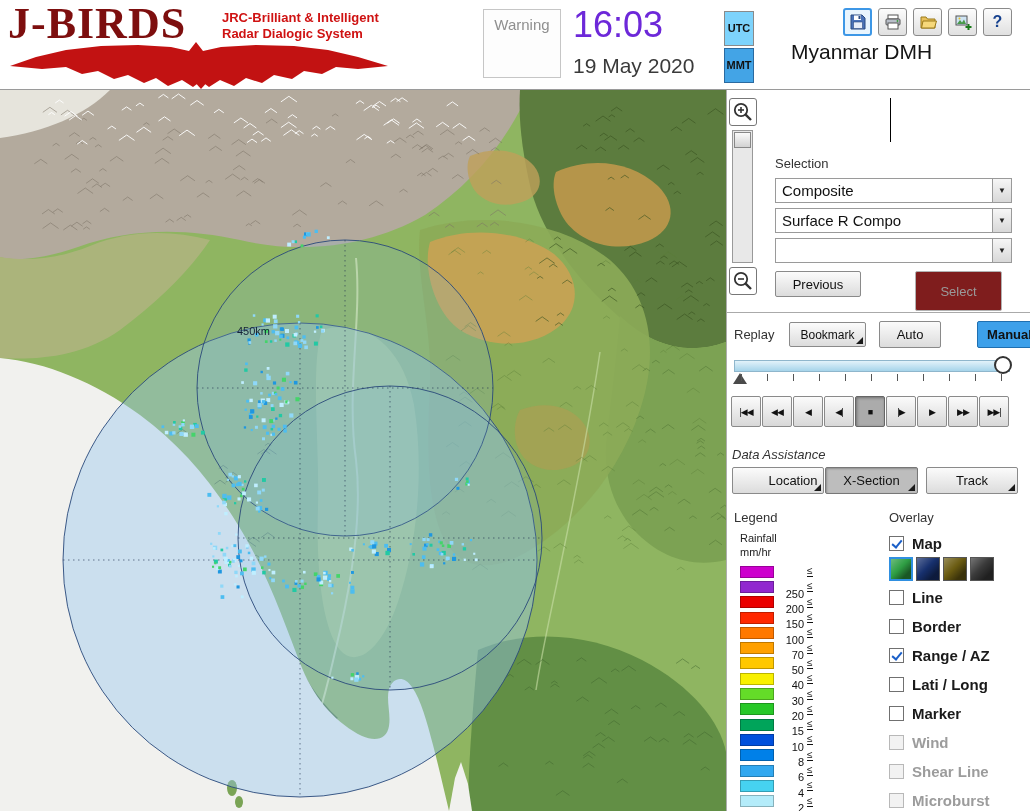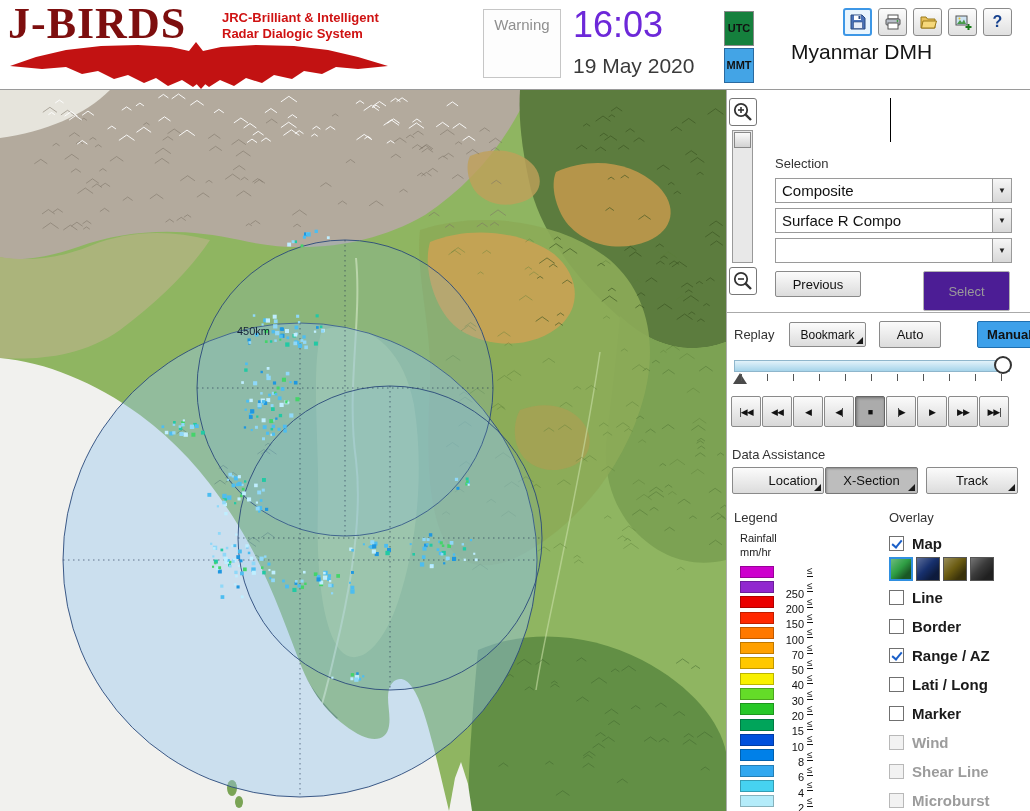--- a/index.html
+++ b/index.html
@@ -9,21 +9,21 @@
   
   .app-header{position:absolute;left:0;top:0;width:1030px;height:90px;background:#fff;border-bottom:1px solid #9a9a9a;box-sizing:border-box;}
   .logo{position:absolute;left:6px;top:0;width:410px;height:90px;}
   .logo-title{position:absolute;left:2px;top:2px;font-family:"Liberation Serif",serif;font-weight:bold;font-size:44px;line-height:1;color:#7d0e0e;letter-spacing:1px;}
   .logo-tag{position:absolute;left:216px;top:10px;color:#cf1212;font-weight:bold;font-size:13px;line-height:1.25;white-space:nowrap;}
   .eagle{position:absolute;left:0;top:38px;}
   .warning-box{position:absolute;left:483px;top:9px;width:78px;height:69px;border:1px solid #c6c6c6;background:#fdfdfd;box-sizing:border-box;}
   .warning-box span{display:block;text-align:center;margin-top:6px;font-size:15px;color:#8f8f8f;}
   .clock-time{position:absolute;left:573px;top:4px;font-size:36px;color:#6d28d9;}
   .clock-date{position:absolute;left:573px;top:54px;font-size:21px;color:#3a3a3a;}
-  .tz{position:absolute;left:724px;width:30px;height:35px;text-align:center;line-height:33px;font-size:11px;font-weight:bold;color:#111;border:1px solid #8a8a8a;box-sizing:border-box;background:#15803d;cursor:default;}
+  .tz{position:absolute;left:724px;width:30px;height:35px;text-align:center;line-height:33px;font-size:11px;font-weight:bold;color:#111;border:1px solid #8a8a8a;box-sizing:border-box;background:#7dd3fc;cursor:default;}
   .tz-utc{top:11px;}
   .tz-mmt{top:48px;background:#43a4e6;border-color:#2a6aa0;}
   .tb{position:absolute;top:8px;width:29px;height:28px;border:1px solid #8a8a8a;border-radius:3px;background:linear-gradient(#fcfcfc,#e0e0e0);display:flex;align-items:center;justify-content:center;box-sizing:border-box;}
   .tb-save{left:843px;border:2px solid #3d97e6;background:#e9f5fe;}
   .tb-print{left:878px;}.tb-folder{left:913px;}.tb-image{left:948px;}.tb-help{left:983px;}
   .tb-help span{font-weight:bold;font-size:16px;color:#16418e;}
   .panel-title{position:absolute;left:773px;top:40px;font-size:21px;color:#141414;margin-left:18px;}
 
   
   .map-area{position:absolute;left:0;top:90px;width:726px;height:721px;overflow:hidden;background:#f1f1ee;}
@@ -37,34 +37,34 @@
   .zoom-thumb{position:absolute;left:1px;top:1px;width:17px;height:16px;background:linear-gradient(#fafafa,#d2d2d2);border:1px solid #888;box-sizing:border-box;}
   .panel-cursor{left:163px;top:8px;width:1px;height:44px;background:#000;}
   .lbl{font-size:13px;color:#333;}
   .lbl-selection{left:48px;top:66px;}
   .combo{left:48px;width:237px;height:25px;border:1px solid #9a9a9a;background:#fff;box-sizing:border-box;}
   .combo-1{top:88px;}.combo-2{top:118px;}.combo-3{top:148px;}
   .combo-text{font-size:15px;color:#111;padding:3px 6px;white-space:nowrap;overflow:hidden;}
   .combo-btn{position:absolute;right:0;top:0;bottom:0;width:18px;background:linear-gradient(#f6f6f6,#d8d8d8);border-left:1px solid #9a9a9a;display:flex;align-items:center;justify-content:center;font-size:8px;color:#222;}
   .btn{border:1px solid #8a8a8a;border-radius:2px;background:linear-gradient(#fbfbfb,#dcdcdc);font-size:13px;color:#111;display:flex;align-items:center;justify-content:center;box-sizing:border-box;}
   .btn-previous{left:48px;top:181px;width:86px;height:26px;}
-  .btn-select{left:196px;top:181px;width:87px;height:40px;color:#9a9a9a;background:#4c1d95;border-color:#b2b2b2;}
+  .btn-select{left:188px;top:181px;width:87px;height:40px;color:#9a9a9a;background:#7f1d1d;border-color:#b2b2b2;}
   .panel-divider{left:0;top:222px;width:304px;height:2px;border-top:1px solid #aaa;border-bottom:1px solid #fff;box-sizing:border-box;}
   .lbl-replay{left:7px;top:237px;}
   .btn-bookmark{left:62px;top:232px;width:77px;height:25px;font-size:12px;}
   .btn-auto{left:152px;top:231px;width:62px;height:27px;}
   .btn-manual{left:214px;top:231px;width:65px;height:27px;background:#3da0ea;border-color:#1f6fb0;font-weight:bold;margin-left:36px;}
   .timeline{left:7px;top:270px;width:276px;height:12px;background:linear-gradient(#e2f2fa,#a6d4ea);border:1px solid #8fb6cc;box-sizing:border-box;}
   .timeline-thumb{position:absolute;left:259px;top:-5px;width:18px;height:18px;border-radius:50%;background:#fff;border:2px solid #333;box-sizing:border-box;}
   .timeline-start{left:6px;top:283px;width:0;height:0;border-left:7px solid transparent;border-right:7px solid transparent;border-bottom:11px solid #4a4a4a;}
   .timeline-ticks{left:14px;top:284px;width:264px;height:7px;background:repeating-linear-gradient(to right,#555 0 1px,transparent 1px 26px);}
   .pb-row{left:4px;top:306px;width:281px;display:flex;gap:1px;}
   .pb{width:30px;height:31px;border:1px solid #8a8a8a;border-radius:2px;background:linear-gradient(#fbfbfb,#d8d8d8);font-size:9px;letter-spacing:-1px;color:#111;display:flex;align-items:center;justify-content:center;box-sizing:border-box;}
   .pb.pressed{background:#ababab;border-color:#666;box-shadow:inset 1px 1px 3px rgba(0,0,0,.35);}
-  .lbl-da{left:5px;top:357px;}
+  .lbl-da{left:5px;top:357px;font-style:italic;}
   .da-btn{top:377px;height:27px;font-size:13px;position:absolute;}
   .da-location{left:5px;width:92px;padding-left:30px;}
   .da-xsection{left:98px;width:93px;background:#bdbdbd;border-color:#777;box-shadow:inset 1px 1px 2px rgba(0,0,0,.25);}
   .da-track{left:199px;width:92px;}
   .corner{position:absolute;right:2px;bottom:2px;width:0;height:0;border-left:7px solid transparent;border-bottom:7px solid #1a1a1a;}
   .lbl-legend{left:7px;top:420px;}
   .lbl-overlay{left:162px;top:420px;}
   .lg-unit{left:13px;top:441px;font-size:11px;color:#222;line-height:1.3;}
   .legend-col{left:13px;top:474px;}
   .lg-row{display:flex;align-items:center;height:15.3px;}

